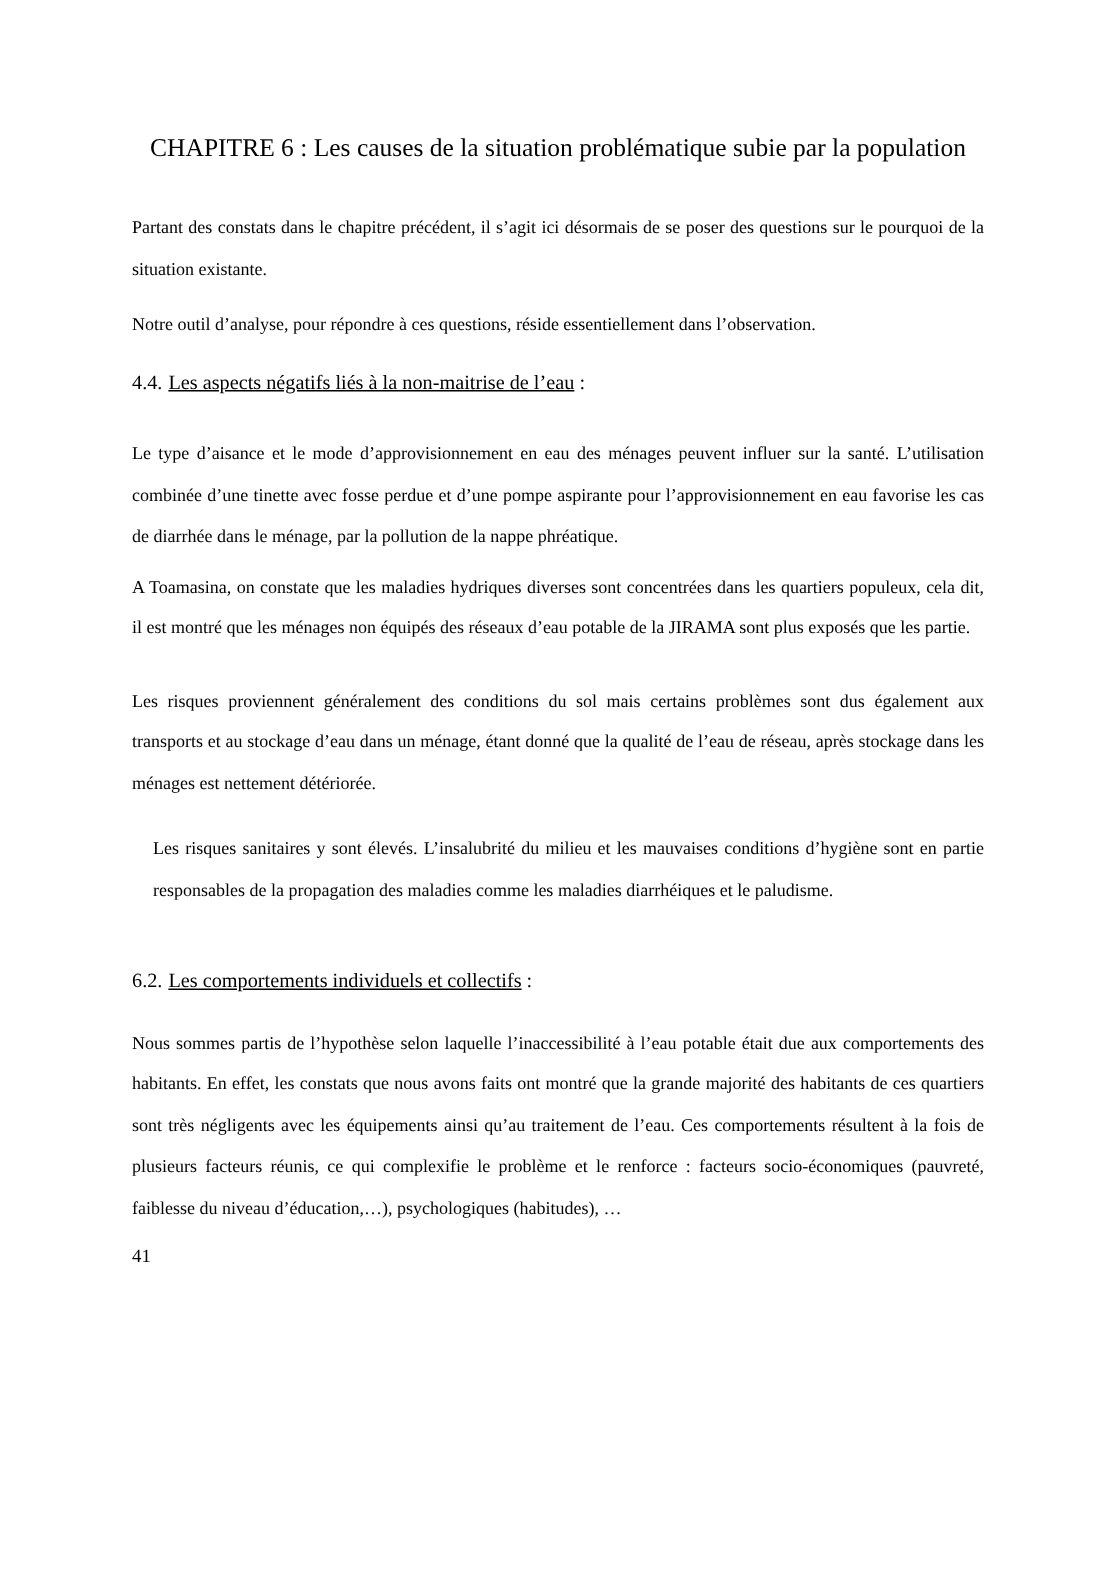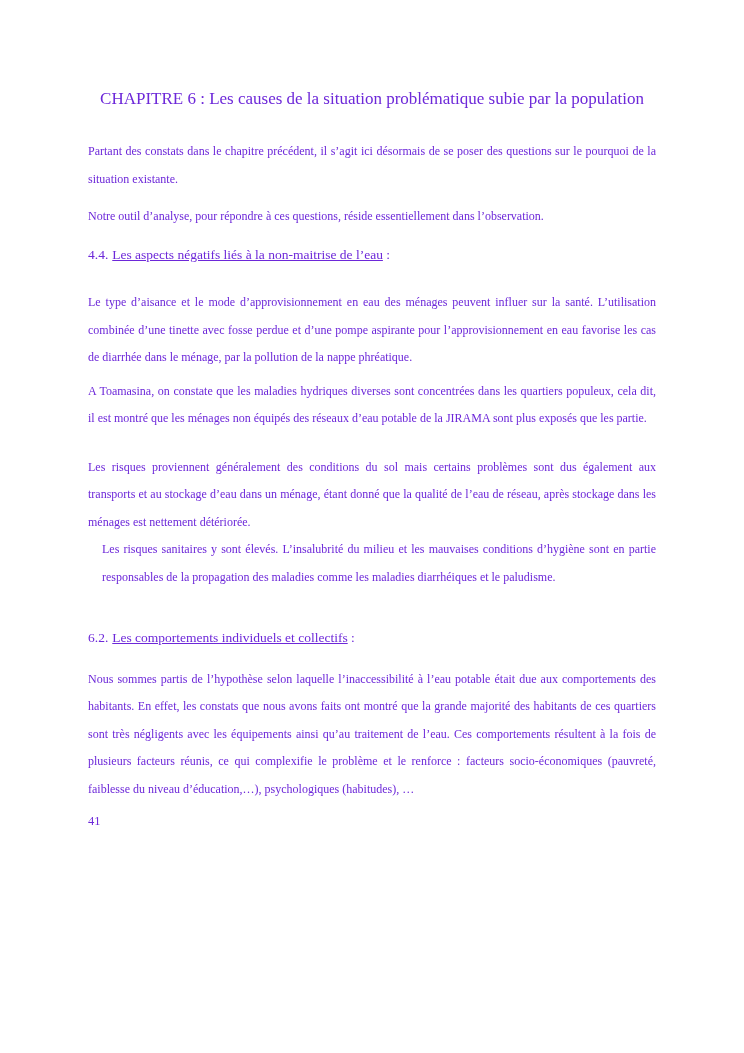--- a/index.html
+++ b/index.html
@@ -7,21 +7,21 @@
     padding: 0;
     background: #ffffff;
   }
   .page {
     position: relative;
     width: 744px;
     height: 896px;
     background: #ffffff;
     overflow: hidden;
     font-family: "Liberation Serif", "DejaVu Serif", serif;
-    color: #6d28d9;
+    color: #000000;
   }
   .content {
     padding: 84px 88px 0 88px;
     box-sizing: border-box;
   }
   .chapter-title {
     font-size: 17px;
     line-height: 30px;
     font-weight: normal;
     text-align: center;
@@ -41,21 +41,21 @@
     margin: 0 0 21px 0;
   }
   .heading-number {
     padding-right: 4px;
   }
   .heading-underline {
     text-decoration: underline;
   }
   .mb6  { margin-bottom: 6px; }
   .mb21 { margin-bottom: 21px; }
-  .mb0  { margin-bottom: 0; }
+  .mb0  { margin-bottom: 16px; }
   .mb33 { margin-bottom: 33px; margin-left: 14px; }
   .mb14 { margin-bottom: 14px; }
   .page-number {
     margin-top: 2px;
     padding-right: 6px;
     font-size: 12.5px;
     line-height: 16px;
   }
 </style>
 </head>

